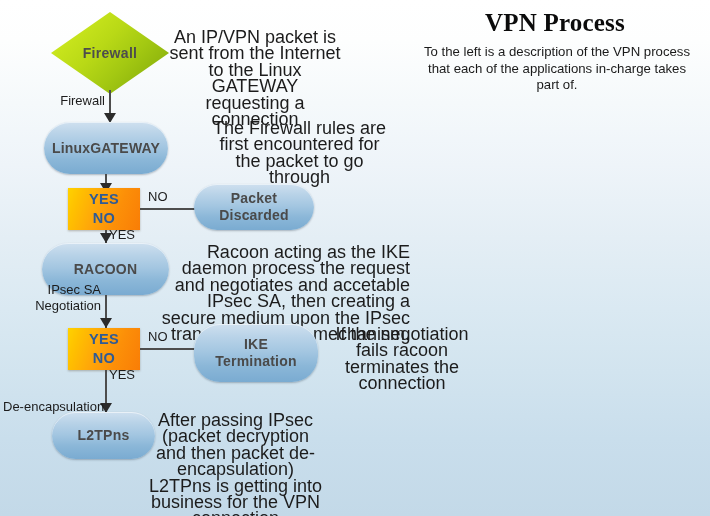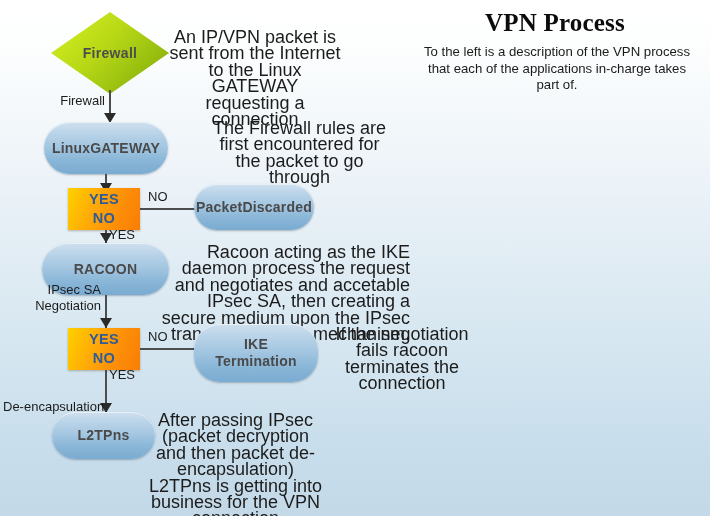--- a/index.html
+++ b/index.html
@@ -172,21 +172,21 @@
   <div class="abs arrow-down" style="left:100px; top:183px;"></div>
 
   <div class="abs decision" style="left:68px; top:188px; width:72px; height:42px;">
     <span>YES</span>
     <span>NO</span>
   </div>
 
   <div class="abs hline" style="left:140px; top:208px; width:58px;"></div>
   <div class="abs conn-label" style="left:148px; top:189px;">NO</div>
 
-  <div class="abs pill" style="left:194px; top:184px; width:120px; height:46px; flex-direction:row;">
+  <div class="abs pill" style="left:194px; top:184px; width:120px; height:46px; flex-direction:column;">
     <span>Packet</span>
     <span>Discarded</span>
   </div>
 
   <div class="abs vline" style="left:105px; top:230px; height:16px;"></div>
   <div class="abs arrow-down" style="left:100px; top:233px;"></div>
   <div class="abs conn-label" style="left:109px; top:227px;">YES</div>
 
   <div class="abs pill" style="left:42px; top:243px; width:127px; height:52px;">
     <span>RACOON</span>

